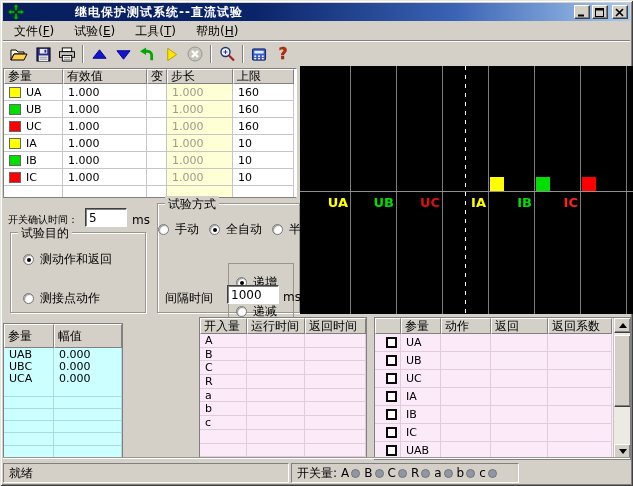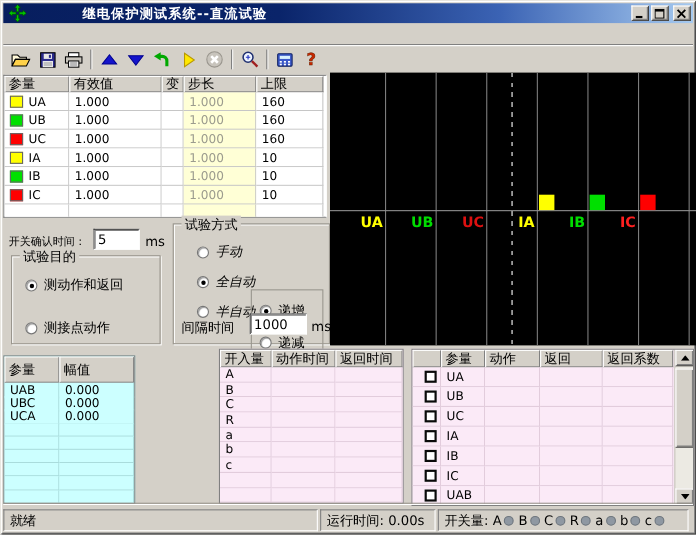--- a/index.html
+++ b/index.html
@@ -117,20 +117,26 @@
           </svg>
         </button>
       <button class="win-btn close">
           <svg width="10" height="9">
             <path d="M1 1 L8 8 M8 1 L1 8" stroke="#000" stroke-width="1.7"></path>
           </svg>
         </button>
     </span>
   </div>
 
+  <div class="menubar" id="menubar">
+      <div class="menu-item">文件(<u>F</u>)</div>
+      <div class="menu-item">试验(<u>E</u>)</div>
+      <div class="menu-item">工具(<u>T</u>)</div>
+      <div class="menu-item">帮助(<u>H</u>)</div>
+    </div>
   <div class="toolbar" id="toolbar">
       <button class="tb-btn">
         <span class="tb-ico">
           <svg width="18" height="15" viewBox="0 0 18 15">
             <path d="M1 13 V3 h5 l2 2 h6 v2 H4 Z" fill="#fff8d8" stroke="#000"></path>
             <path d="M1 13 L4 7 h13 l-3 6 Z" fill="#ffd24a" stroke="#000"></path>
           </svg>
         </span>
       </button>
       <button class="tb-btn">
@@ -320,21 +326,21 @@
         </div>
         <div class="radio-row">
           <span class="radio"></span>
           <span>测接点动作</span>
         </div>
       </div>
   </div>
 
   <div class="gbox" style="left:157px;top:203px;width:143px;height:110px;">
     <span class="legend">试验方式</span>
-    <div id="mode-options" style="position:absolute;left:21px;top:17px;display:flex;flex-direction:column;gap:10px;font-style:italic;">
+    <div id="mode-options" style="position:absolute;left:0;top:17px;display:flex;flex-direction:row;gap:10px;">
         <div class="radio-row">
           <span class="radio"></span>
           <span>手动</span>
         </div>
         <div class="radio-row">
           <span class="radio checked"></span>
           <span>全自动</span>
         </div>
         <div class="radio-row">
           <span class="radio"></span>
@@ -418,21 +424,21 @@
       <div class="ch-label" style="left: 208px; color: rgb(0, 221, 0);">IB</div>
       <div class="ch-label" style="left: 254px; color: rgb(255, 32, 32);">IC</div>
       <div class="marker" style="left: 190px; background: rgb(255, 255, 0);"></div>
       <div class="marker" style="left: 236px; background: rgb(0, 224, 0);"></div>
       <div class="marker" style="left: 282px; background: rgb(255, 0, 0);"></div>
     </div>
 
   <div class="ptable" id="input-table" style="left:199px;top:317px;width:168px;height:141px;">
       <div class="pt-row" style="grid-template-columns: 47px 58px 61px; height: 16px; text-align: right;">
         <div class="hcell">开入量</div>
-        <div class="hcell">动作时间</div>
+        <div class="hcell">运行时间</div>
         <div class="hcell">返回时间</div>
       </div>
       <div class="pt-row" style="grid-template-columns: 47px 58px 61px; height: 13.7px;">
         <div class="pcell">A</div>
         <div class="pcell"></div>
         <div class="pcell"></div>
       </div>
       <div class="pt-row" style="grid-template-columns: 47px 58px 61px; height: 13.7px;">
         <div class="pcell">B</div>
         <div class="pcell"></div>
@@ -559,21 +565,20 @@
             <polygon points="0,0 8,0 4,5" fill="#000"></polygon>
           </svg>
         </button>
     </div>
     </div>
 
   <div class="bstrip"></div>
 
   <div class="sbar">
     <div class="spanel sp-ready">就绪</div>
-    <div class="spanel sp-runtime">运行时间: 0.00s</div>
     <div class="spanel sp-switch">
       <span>开关量:</span>
       <span id="sw-list" style="display:inline-flex;align-items:center;">
           <span class="sw-item">
             <span>A</span>
             <span class="dot"></span>
           </span>
           <span class="sw-item">
             <span>B</span>
             <span class="dot"></span>

